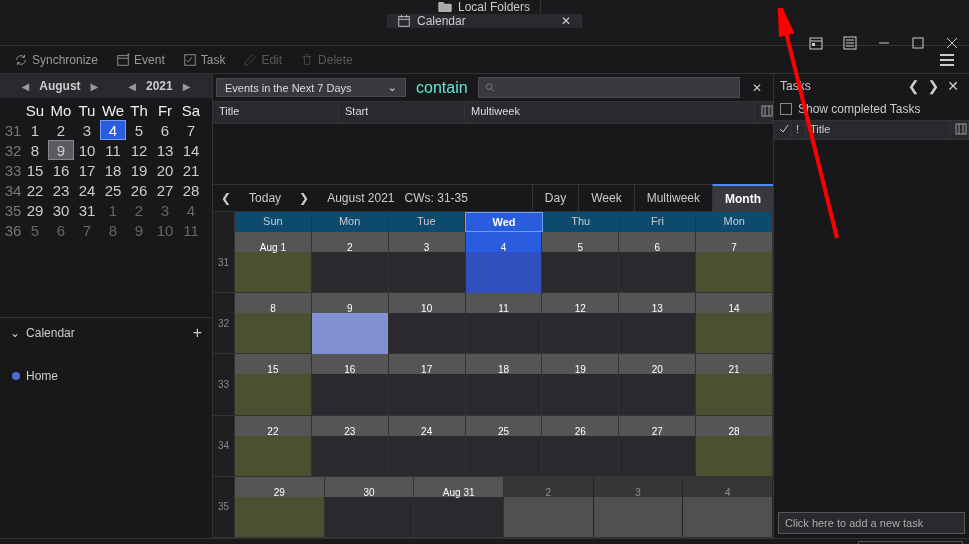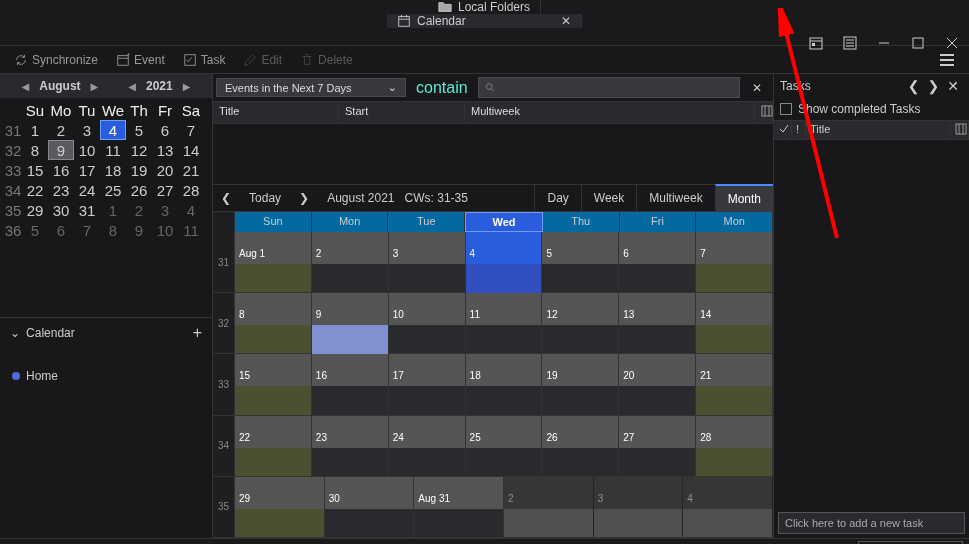--- a/index.html
+++ b/index.html
@@ -36,31 +36,31 @@
 .filter-label { padding: 0 6px; color: #5eead4; font-size: 16px; }
 .filter-search { flex: 1; background: #38383d; border: 1px solid #4a4a50; padding: 2px 6px; display: flex; align-items: center; gap: 6px; }
 .filter-x { padding: 0 8px; color: #ccc; }
 .list-header { display: flex; height: 22px; background: #2a2a2e; border-bottom: 1px solid #333; }
 .list-col { padding: 3px 6px; font-size: 11px; color: #ddd; border-right: 1px solid #333; }
 .list-body { flex: 0 0 60px; }
 .nav-row { display: flex; align-items: center; height: 28px; border-top: 1px solid #333; border-bottom: 1px solid #333; }
 .nav-btn { padding: 4px 10px; font-size: 12px; text-align: right; }
 .nav-arrow { padding: 4px 8px; }
 .view-btn { padding: 6px 12px; font-size: 12px; border-left: 1px solid #333; }
-.view-btn.active { background: #38383d; border-top: 2px solid #4a8cff; font-weight: normal; color: #fff; }
+.view-btn.active { background: #38383d; border-top: 2px solid #4a8cff; font-weight: bold; color: #fff; }
 .month-grid { flex: 1; display: flex; flex-direction: column; }
-.dow-row { display: flex; height: 20px; background: #0369a1; }
+.dow-row { display: flex; height: 20px; background: #0c4a6e; }
 .wk-col { width: 22px; background: #1f1f22; border-right: 1px solid #333; display: flex; align-items: center; justify-content: center; font-size: 10px; color: #888; }
 .dow-cell { flex: 1; text-align: center; padding: 3px; font-size: 11px; border-right: 1px solid #333; }
 .dow-cell.today { background: #2a5cde; color: #fff; font-weight: bold; border: 1px solid #6f9cff; }
 .week-row { flex: 1; display: flex; border-bottom: 1px solid #333; }
 .day-cell { flex: 1; position: relative; border-right: 1px solid #333; background: #2a2a2e; }
 .day-cell.weekend { background: #4a5030; }
 .day-cell.out { background: #888; opacity: 0.5; }
-.day-hdr { height: 16px; background: #555; color: #fff; font-size: 10px; text-align: left; padding: 16px 4px; }
+.day-hdr { height: 16px; background: #555; color: #fff; font-size: 10px; text-align: center; padding: 10px 4px; }
 .day-cell .day-hdr.today-hdr { background: #2a5cde; }
 .day-body { height: calc(100% - 16px); }
 .day-body.today-body { background: #3050c0; }
 .day-body.sel-body { background: #8090d0; }
 .tasks-hdr { display: flex; align-items: center; padding: 4px 6px; height: 24px; }
 .tasks-hdr .spacer { flex: 1; }
 .tasks-nav-btn { padding: 0 4px; color: #ccc; font-size: 14px; }
 .show-completed { display: flex; align-items: center; gap: 6px; padding: 4px 6px; }
 .task-cols { display: flex; height: 20px; background: #2a2a2e; border-top: 1px solid #333; border-bottom: 1px solid #333; }
 .task-col { padding: 2px 4px; font-size: 11px; border-right: 1px solid #333; }

